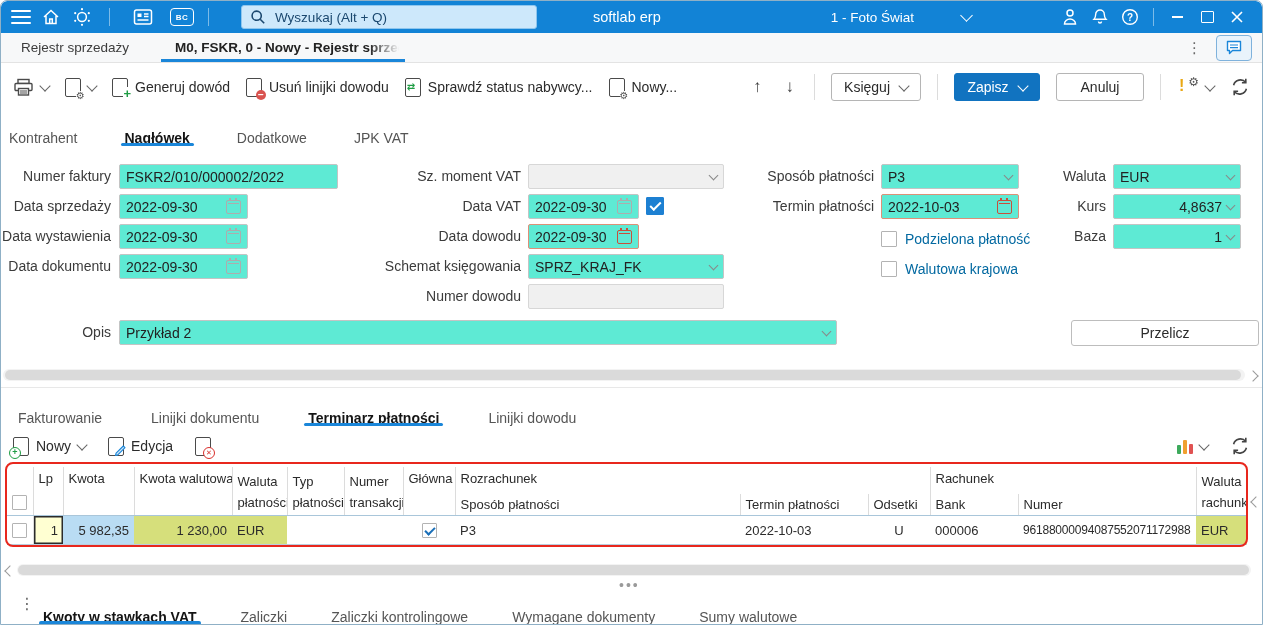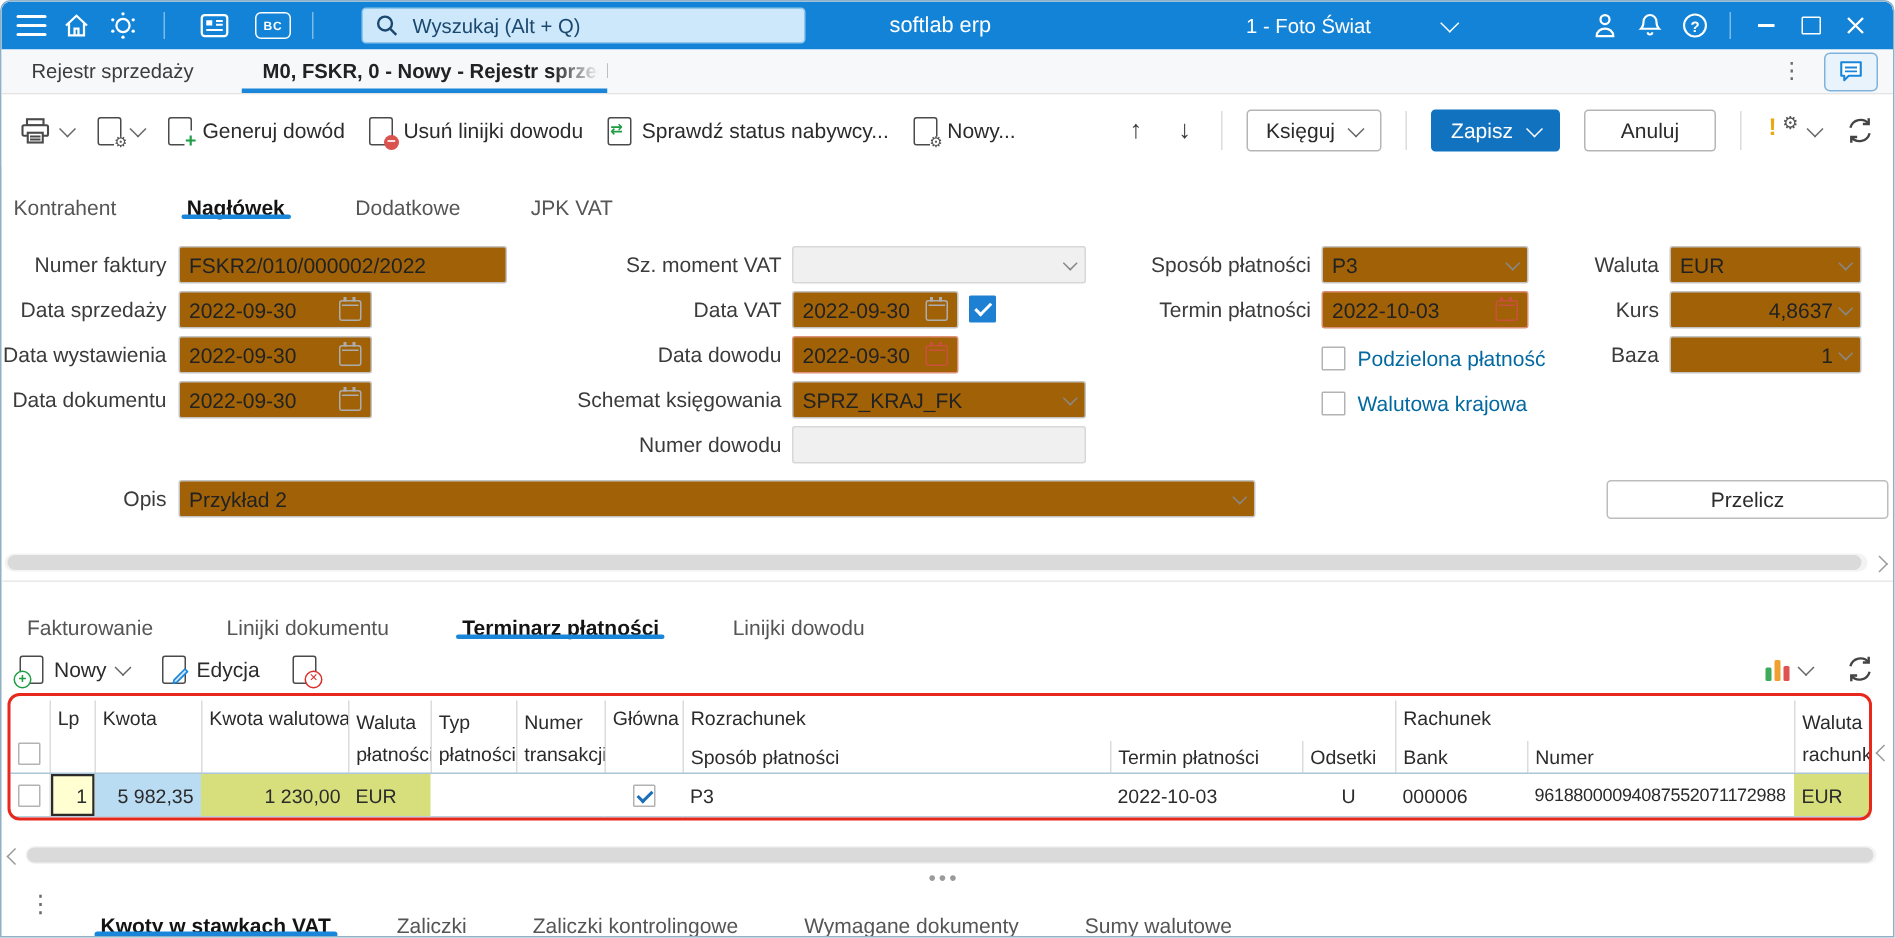--- a/index.html
+++ b/index.html
@@ -66,25 +66,25 @@
   .warn-gear{position:relative;width:22px;height:20px;}
   .warn-gear .exc{position:absolute;left:2px;top:0px;color:#e9a712;font-weight:900;font-size:16px;}
   .warn-gear .gear{position:absolute;right:0px;top:-2px;color:#555;font-size:12px;}
   
   .tabrow{display:flex;align-items:center;font-size:14px;color:#555;}
   .tab{position:relative;height:100%;display:flex;align-items:flex-end;cursor:pointer;white-space:nowrap;padding:0 2px;}
   .tab.active{color:#141414;font-weight:bold;}
   .tab.active::after{content:'';position:absolute;left:-2px;right:-2px;bottom:0;height:3px;background:#1a86d9;border-radius:2px;}
   .maintabs{left:0;top:110px;width:100%;height:35px;padding-left:6px;gap:43px;box-sizing:border-box;}
   .detailtabs{left:0;top:391px;width:100%;height:34px;padding-left:15px;gap:45px;box-sizing:border-box;}
-  .bottomtabs{left:0;top:590px;width:100%;height:34px;padding-left:64px;gap:40px;box-sizing:border-box;}
+  .bottomtabs{left:0;top:590px;width:100%;height:34px;padding-left:40px;gap:40px;box-sizing:border-box;}
   .bottomtabs .tab.active::after{height:4px;}
   
   .flabel{position:absolute;font-size:14px;color:#3b3b3b;text-align:right;line-height:25px;white-space:nowrap;}
-  .field{position:absolute;height:25px;border:1px solid #c4c4c4;border-radius:2px;background:#a16207;box-sizing:border-box;
+  .field{position:absolute;height:25px;border:1px solid #c4c4c4;border-radius:2px;background:#5eead4;box-sizing:border-box;
     display:flex;align-items:center;padding:0 6px;font-size:14px;color:#222;gap:5px;cursor:text;}
   .field .val{flex:1;white-space:nowrap;overflow:hidden;}
   .field .val.right{text-align:right;}
   .field.disabled{background:#f0f0f0;border-color:#d7d7d7;cursor:default;}
   .field.alert{border-color:#dd9078;}
   .cal{width:13px;height:12px;border:1px solid #adadad;border-radius:2px;position:relative;flex:0 0 auto;margin-top:1px;}
   .cal::before{content:'';position:absolute;top:-3px;left:2px;width:2px;height:3px;background:#adadad;box-shadow:6px 0 0 #adadad;}
   .cal::after{content:'';position:absolute;left:1px;right:1px;top:2px;border-top:1px solid #adadad;}
   .cal.red{border-color:#c8503c;}
   .cal.red::before{background:#c8503c;box-shadow:6px 0 0 #c8503c;}

